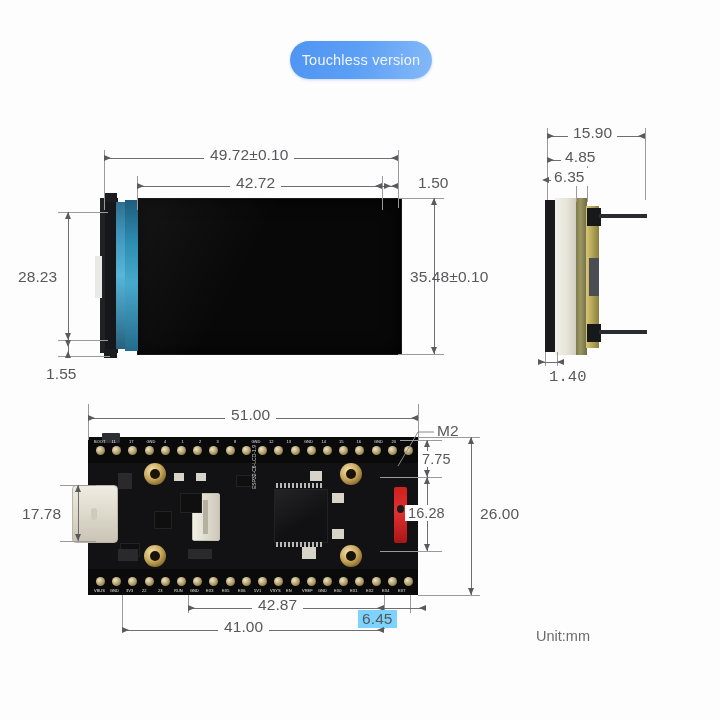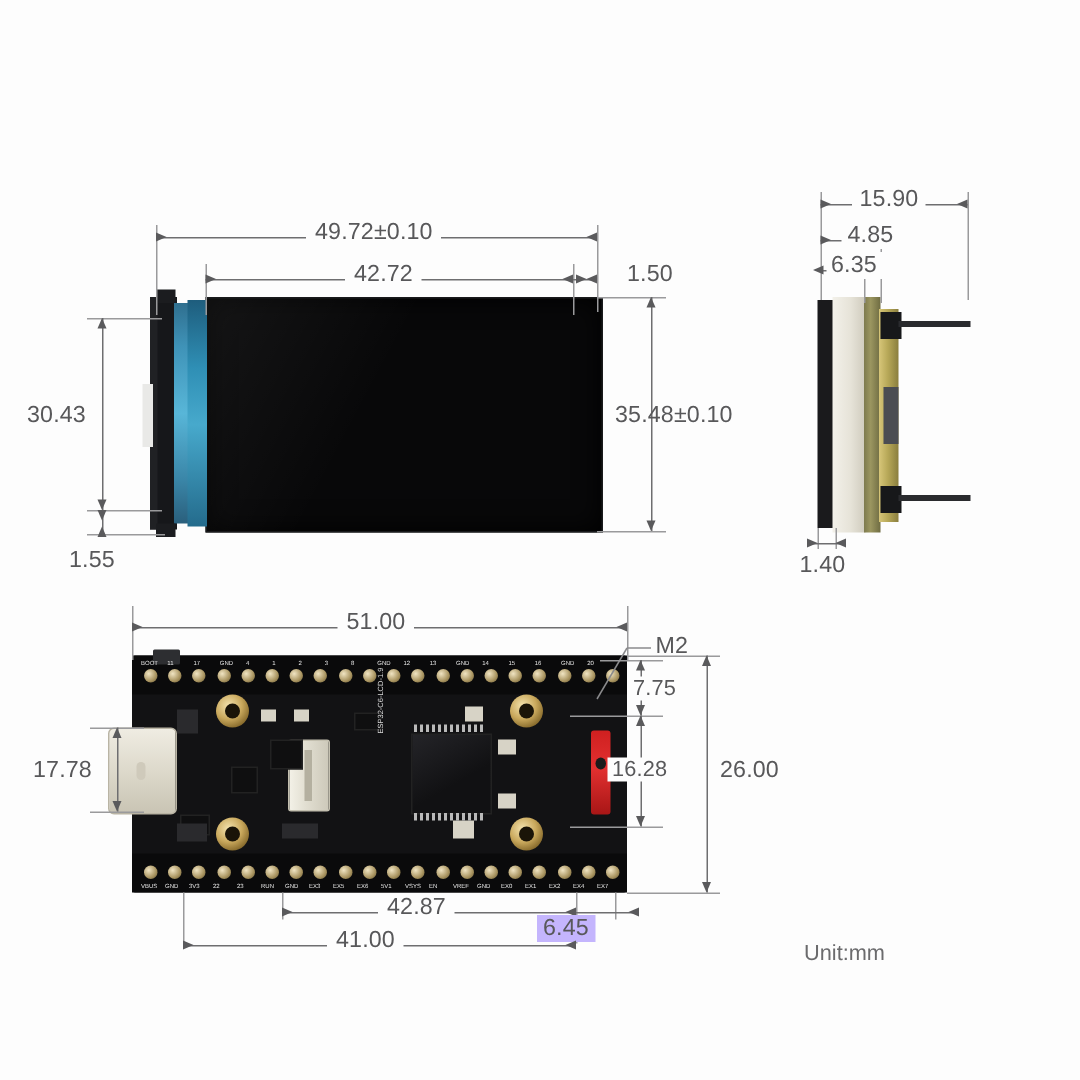--- a/index.html
+++ b/index.html
@@ -117,20 +117,23 @@
   .btn{position:absolute;background:#2d2e31;border-radius:1px;}
   .vsilk{position:absolute;left:163px;top:52px;font-size:5px;color:#d8d8d8;
      transform:rotate(-90deg);transform-origin:left top;white-space:nowrap;}
   .pinlbl{position:absolute;font-size:4px;color:#e4e4e4;white-space:nowrap;letter-spacing:0;}
 </style>
 </head>
 <body>
 
 <div id="stage">
 
+  <div class="abs badge">
+    <span>Touchless version</span>
+  </div>
 
   <div class="abs lcd-wrap">
     <div class="lcd-glass"></div>
     <div class="mod-black"></div>
     <div class="mod-fpc"></div>
     <div class="mod-fpc2"></div>
     <div class="mod-blue"></div>
     <div class="mod-edge"></div>
     <div class="mod-white"></div>
     <div class="mod-tab" style="left:4px;top:-5px;"></div>
@@ -156,21 +159,21 @@
   <div class="abs ar r" style="left:384px;top:182.5px;"></div>
   <div class="abs ar l" style="left:391px;top:182.5px;"></div>
   <div class="abs dim" style="left:418px;top:174px;">1.50</div>
 
   <div class="abs ext h" style="left:58px;top:212px;width:50px;"></div>
   <div class="abs ext h" style="left:58px;top:340px;width:50px;"></div>
   <div class="abs ext h" style="left:58px;top:356px;width:52px;"></div>
   <div class="abs dline v" style="left:68px;top:212px;height:128px;"></div>
   <div class="abs ar u" style="left:64.5px;top:212px;"></div>
   <div class="abs ar d" style="left:64.5px;top:333px;"></div>
-  <div class="abs dim" style="left:18px;top:268px;">30.43</div>
+  <div class="abs dim" style="left:18px;top:268px;">28.23</div>
 
   <div class="abs dline v" style="left:68px;top:340px;height:18px;"></div>
   <div class="abs ar d" style="left:64.5px;top:340px;"></div>
   <div class="abs ar u" style="left:64.5px;top:351px;"></div>
   <div class="abs dim" style="left:46px;top:365px;">1.55</div>
 
   <div class="abs ext h" style="left:398px;top:198px;width:46px;"></div>
   <div class="abs ext h" style="left:398px;top:354px;width:46px;"></div>
   <div class="abs dline v" style="left:434px;top:198px;height:156px;"></div>
   <div class="abs ar u" style="left:430.5px;top:198px;"></div>
@@ -207,21 +210,21 @@
   <div class="abs dline h" style="left:547px;top:180px;width:29px;"></div>
   <div class="abs ar l" style="left:542px;top:176.5px;"></div>
   <div class="abs ar r" style="left:570px;top:176.5px;"></div>
   <div class="abs dim" style="left:551px;top:168px;background:#fdfdfd;padding:0 3px;">6.35</div>
 
   <div class="abs ext v" style="left:545px;top:352px;height:14px;"></div>
   <div class="abs ext v" style="left:557px;top:352px;height:14px;"></div>
   <div class="abs dline h" style="left:538px;top:362px;width:26px;"></div>
   <div class="abs ar r" style="left:538px;top:358.5px;"></div>
   <div class="abs ar l" style="left:557px;top:358.5px;"></div>
-  <div class="abs dim" style="left:533px;top:368px;">1.40</div>
+  <div class="abs dim" style="left:549px;top:368px;font-family:Liberation Mono, monospace;">1.40</div>
 
   <div class="abs pcb-wrap">
     <div class="pcb-body"></div>
     <div class="hdr top"></div>
     <div class="hdr bot"></div>
 
     <div class="usb"></div>
 
     <div class="mnt" style="left:56px;top:26px;"></div>
     <div class="mnt" style="left:56px;top:108px;"></div>
@@ -399,21 +402,21 @@
   <div class="abs ext v" style="left:384px;top:595px;height:34px;"></div>
   <div class="abs ext v" style="left:410px;top:595px;height:18px;"></div>
 
   <div class="abs dline h" style="left:188px;top:608px;width:196px;"></div>
   <div class="abs ar r" style="left:188px;top:604.5px;"></div>
   <div class="abs ar l" style="left:377px;top:604.5px;"></div>
   <div class="abs dim" style="left:252px;top:596px;background:#fdfdfd;padding:0 6px;">42.87</div>
 
   <div class="abs dline h" style="left:384px;top:608px;width:42px;"></div>
   <div class="abs ar l" style="left:419px;top:604.5px;"></div>
-  <div class="abs dim" style="left:358px;top:610px;background:#c4b5fd;padding:0 4px;">6.45</div>
+  <div class="abs dim" style="left:358px;top:610px;background:#7dd3fc;padding:0 4px;">6.45</div>
 
   <div class="abs dline h" style="left:122px;top:630px;width:262px;"></div>
   <div class="abs ar r" style="left:122px;top:626.5px;"></div>
   <div class="abs ar l" style="left:377px;top:626.5px;"></div>
   <div class="abs dim" style="left:218px;top:618px;background:#fdfdfd;padding:0 6px;">41.00</div>
 
   <div class="abs unit" style="left:536px;top:628px;">Unit:mm</div>
 
 </div>
 

